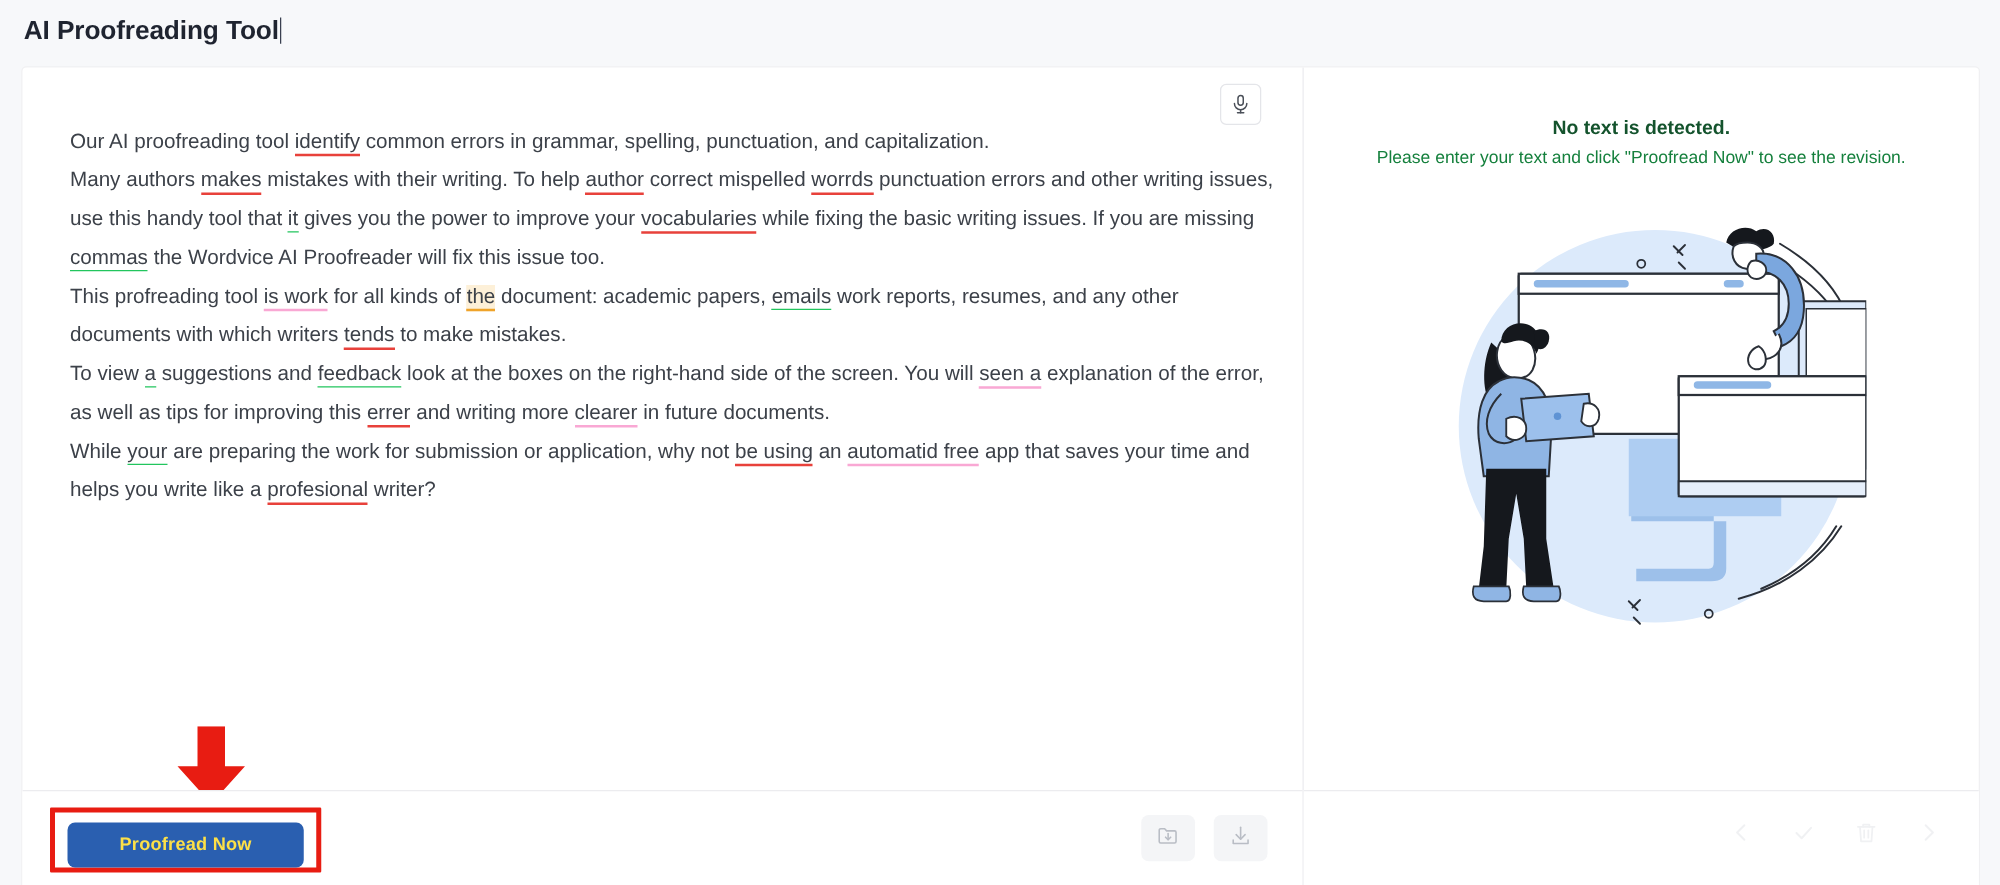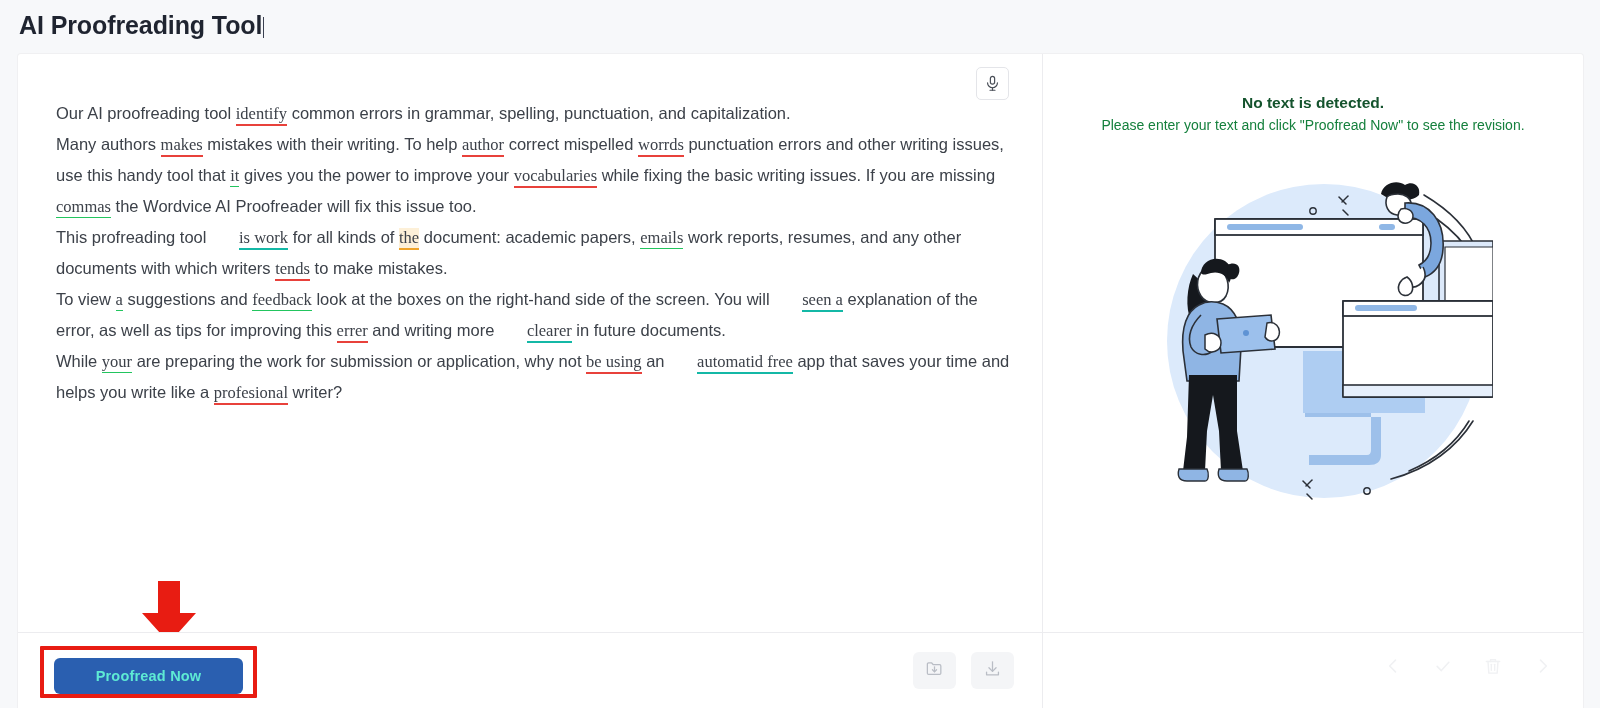--- a/index.html
+++ b/index.html
@@ -22,21 +22,21 @@
   .titlebar {
     position: absolute;
     left: 0; top: 0;
     width: 1600px; height: 50px;
     background: #f7f8fa;
     display: flex;
     align-items: center;
   }
   .doc-title {
     margin-left: 19px;
-    font-size: 25px;
+    font-size: 21px;
     font-weight: bold;
     color: #1f2430;
     letter-spacing: -0.1px;
     white-space: nowrap;
   }
   .caret {
     display: inline-block;
     width: 1px;
     height: 21px;
     background: #3a4050;
@@ -98,25 +98,24 @@
     line-height: 31px;
     color: #3c4149;
     white-space: pre-wrap;
   }
   .etext p { margin: 0; }
 
   
   .mk {
     text-decoration: none;
     padding-bottom: 1px;
-    font-family: Liberation Serif, serif;
   }
   .mk-red   { border-bottom: 2px solid #e8413b; }
   .mk-amber { border-bottom: 1px solid #22c55e; }
-  .mk-blue  { border-bottom: 2px solid #14b8a6; margin-left: 28px; }
+  .mk-blue  { border-bottom: 2px solid #f9a8d4; }
   .mk-amber-hl {
     border-bottom: 2px solid #efa32a;
     background: #fdf0d8;
   }
 
   .wordcount {
     position: absolute;
     right: 40px; bottom: 42px;
     font-size: 13.5px;
     color: #c9cbd1;
@@ -147,21 +146,21 @@
     background: #ffffff;
     border-radius: 1px;
   }
   .cta-button {
     position: absolute;
     left: 36px; top: 25px;
     width: 189px; height: 36px;
     background: #2a5fb0;
     border: none;
     border-radius: 6px;
-    color: #5eead4;
+    color: #fde047;
     font-family: "Liberation Sans", sans-serif;
     font-size: 14.5px;
     font-weight: bold;
     letter-spacing: 0.2px;
     cursor: pointer;
   }
 
   .tool-btn {
     position: absolute;
     width: 43px; height: 37px;

